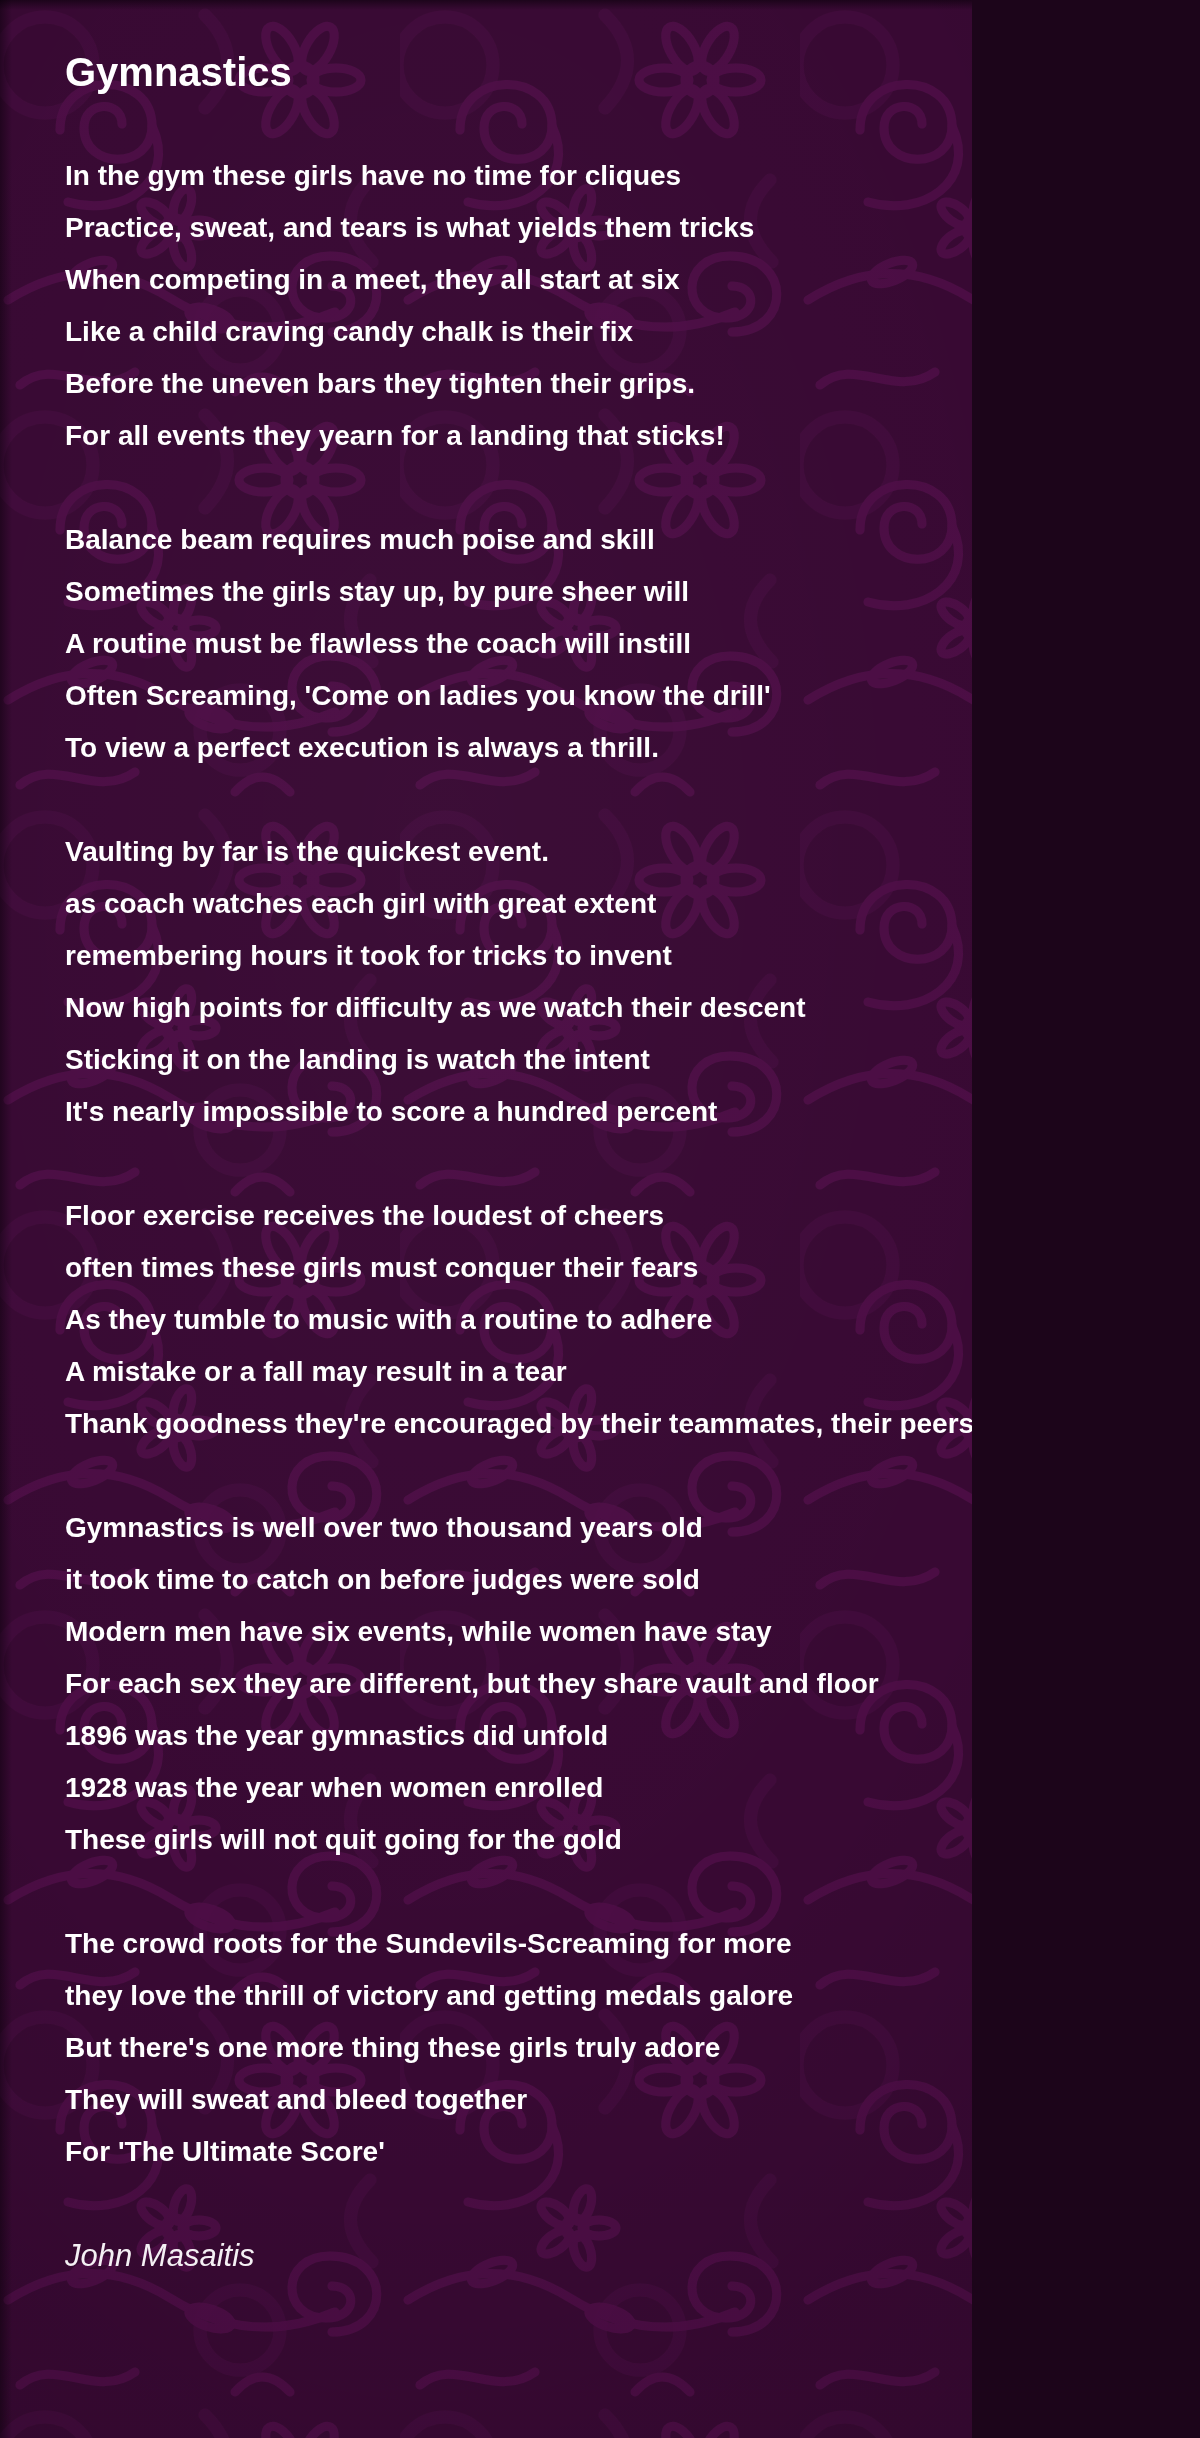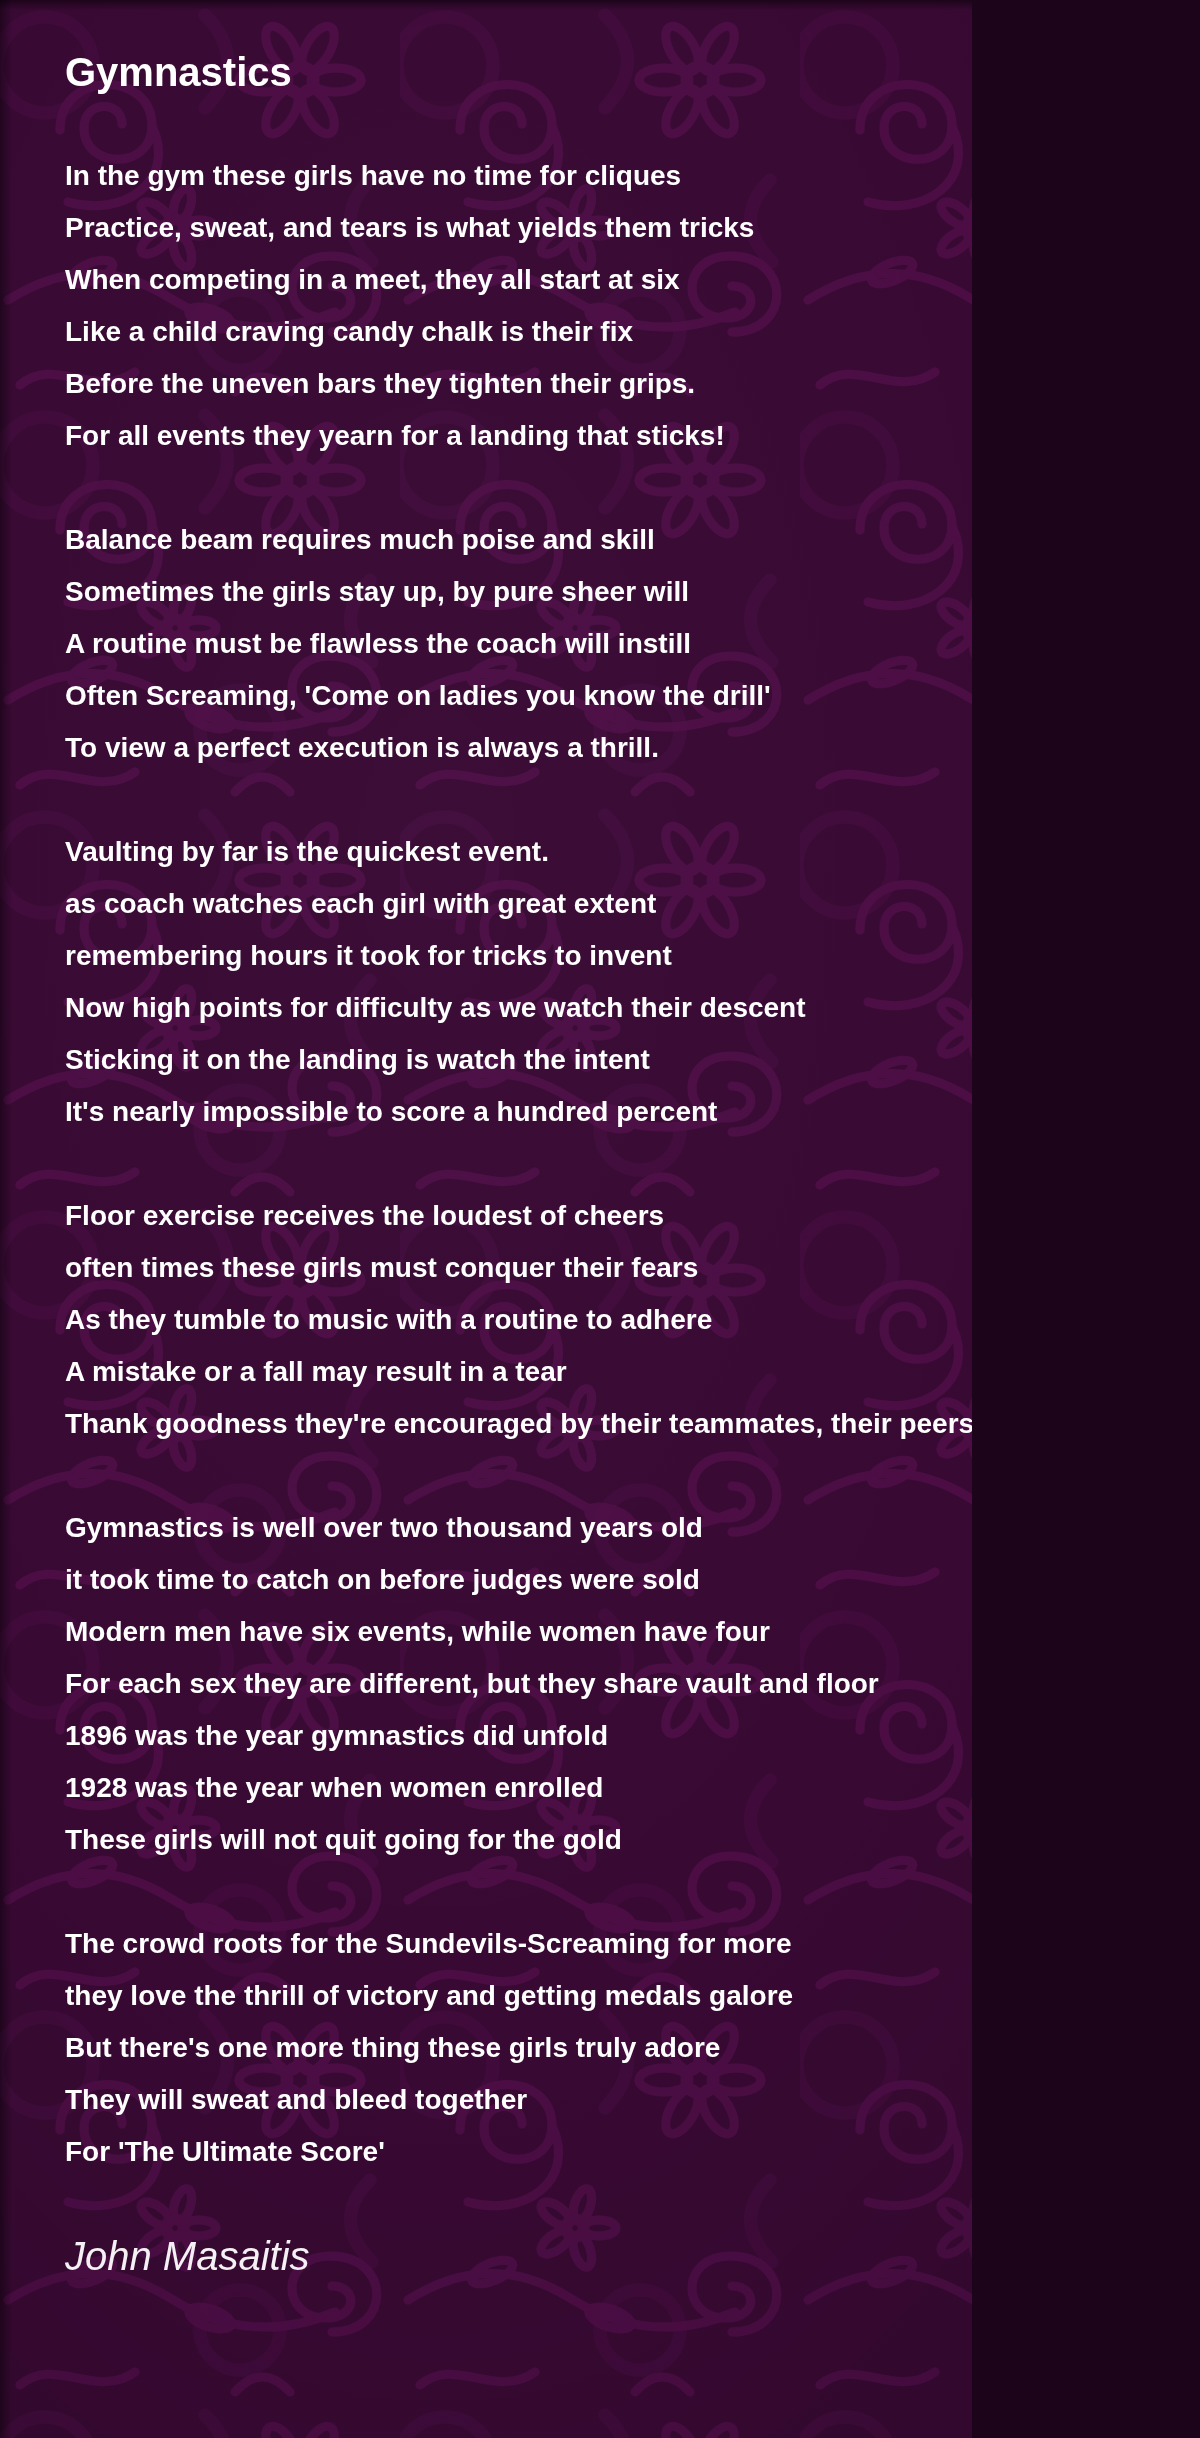--- a/index.html
+++ b/index.html
@@ -35,21 +35,21 @@
   .stanza.first { margin-top: 54px; }
   .line {
     font-size: 28px;
     line-height: 52px;
     font-weight: bold;
     white-space: nowrap;
     color: #ffffff;
   }
   .author {
     margin-top: 52px;
-    font-size: 40px;
+    font-size: 31px;
     line-height: 52px;
     font-style: italic;
     font-weight: normal;
     color: #f4f0f4;
   }
 </style>
 </head>
 <body>
 
 <div class="page">
@@ -131,21 +131,21 @@
       <div class="line">Floor exercise receives the loudest of cheers</div>
       <div class="line">often times these girls must conquer their fears</div>
       <div class="line">As they tumble to music with a routine to adhere</div>
       <div class="line">A mistake or a fall may result in a tear</div>
       <div class="line">Thank goodness they're encouraged by their teammates, their peers</div>
     </div>
 
     <div class="stanza">
       <div class="line">Gymnastics is well over two thousand years old</div>
       <div class="line">it took time to catch on before judges were sold</div>
-      <div class="line">Modern men have six events, while women have four</div>
+      <div class="line">Modern men have six events, while women have stay</div>
       <div class="line">For each sex they are different, but they share vault and floor</div>
       <div class="line">1896 was the year gymnastics did unfold</div>
       <div class="line">1928 was the year when women enrolled</div>
       <div class="line">These girls will not quit going for the gold</div>
     </div>
 
     <div class="stanza">
       <div class="line">The crowd roots for the Sundevils-Screaming for more</div>
       <div class="line">they love the thrill of victory and getting medals galore</div>
       <div class="line">But there's one more thing these girls truly adore</div>

